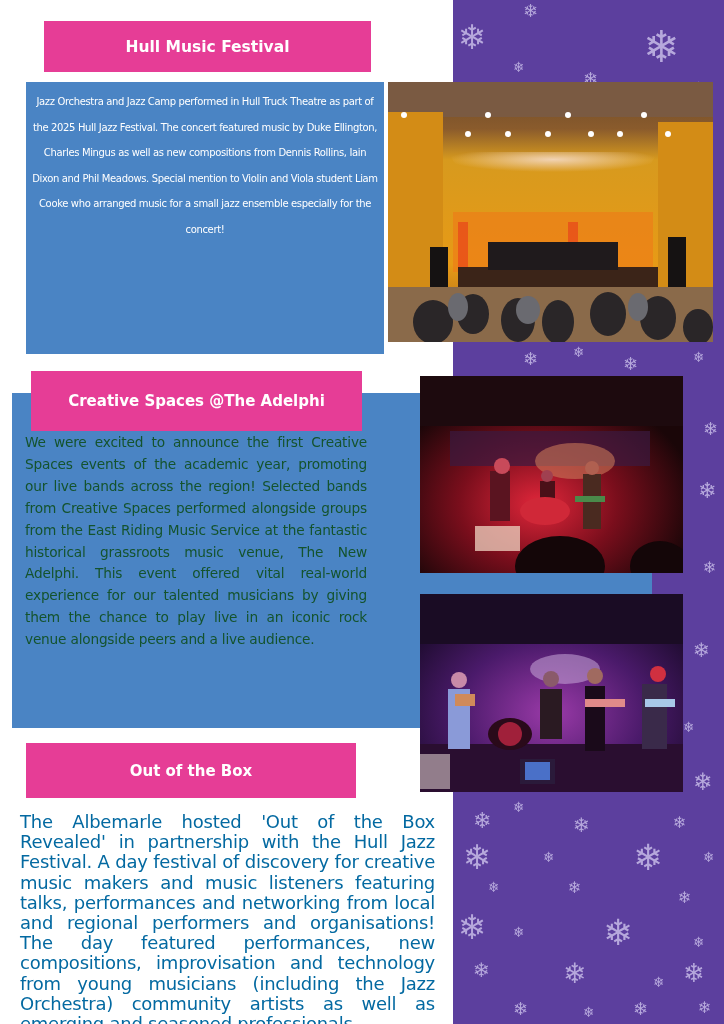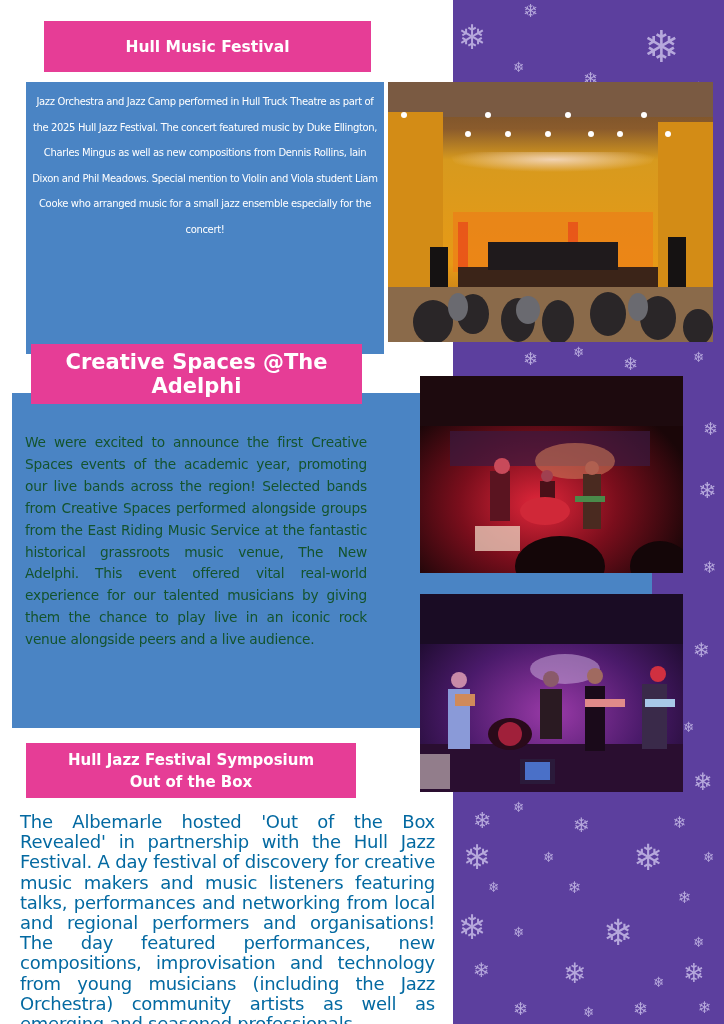--- a/index.html
+++ b/index.html
@@ -31,21 +31,21 @@
 
     #h1 { left: 44px; top: 21px; width: 327px; height: 51px; font-size: 15.5px; }
     #box1 {
       left: 26px; top: 82px; width: 358px; height: 272px;
       font-family: "DejaVu Sans", sans-serif; font-size: 10px; line-height: 25.5px;
       text-align: center; padding: 7px 4px 0 4px; letter-spacing: -0.35px;
     }
     #photo1 { left: 388px; top: 82px; width: 325px; height: 260px; }
 
     #box2 { left: 12px; top: 393px; width: 640px; height: 335px; }
-    #h2 { left: 31px; top: 344px; width: 331px; height: 60px; font-size: 21px; }
+    #h2 { left: 31px; top: 371px; width: 331px; height: 60px; font-size: 15px; }
     #box2-text {
       position: absolute; left: 25px; top: 432px; width: 342px; z-index: 3;
       color: #14532d; font-family: "DejaVu Sans", sans-serif; font-size: 13.7px;
       line-height: 21.9px; text-align: justify; letter-spacing: -0.2px;
     }
     #photo2 { left: 420px; top: 376px; width: 263px; height: 197px; }
     #photo3 { left: 420px; top: 594px; width: 263px; height: 198px; }
 
     #h3 { left: 26px; top: 743px; width: 330px; height: 55px; font-size: 15px; line-height: 22px; flex-direction: column; }
     #body3 {
@@ -231,16 +231,15 @@
     <rect x="222" y="90" width="25" height="65" fill="#3a2a4a"></rect>
     <circle cx="238" cy="80" r="8" fill="#d03040"></circle>
     <rect x="225" y="105" width="30" height="8" fill="#a8c8e8"></rect>
     <rect x="100" y="165" width="35" height="25" fill="#2a1a3a"></rect>
     <rect x="105" y="168" width="25" height="18" fill="#4a70c8"></rect>
     <rect x="0" y="160" width="30" height="35" fill="#d8c8c8" opacity="0.6"></rect>
   </svg>
 </div>
 
 <div class="pink-header" id="h3">
-  <span>Hull Jazz Festival Symposium</span>
   <span>Out of the Box</span>
 </div>
 <p id="body3">The Albemarle hosted 'Out of the Box Revealed' in partnership with the Hull Jazz Festival. A day festival of discovery for creative music makers and music listeners featuring talks, performances and networking from local and regional performers and organisations! The day featured performances, new compositions, improvisation and technology from young musicians (including the Jazz Orchestra) community artists as well as emerging and seasoned professionals.</p>
 
 </body></html>

